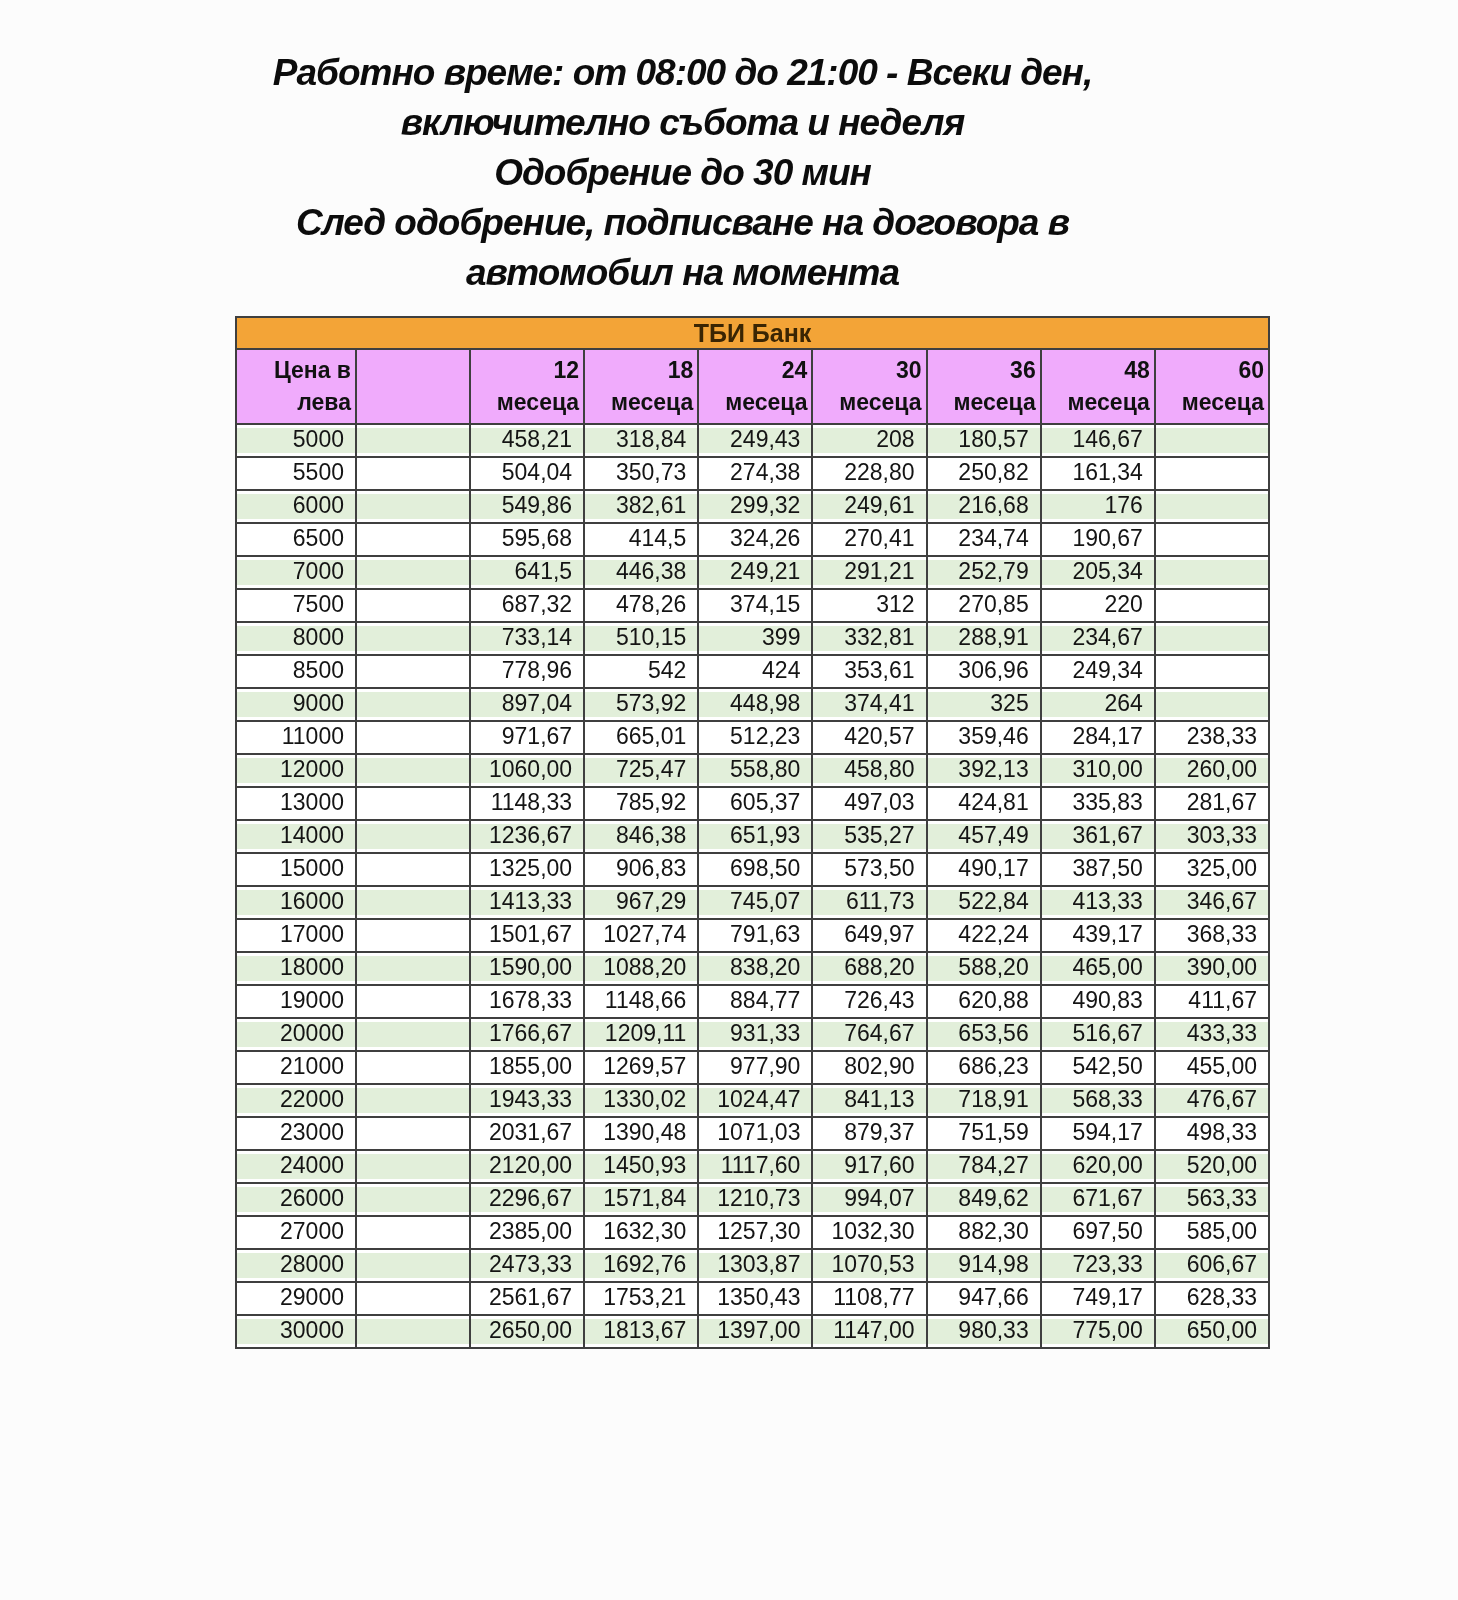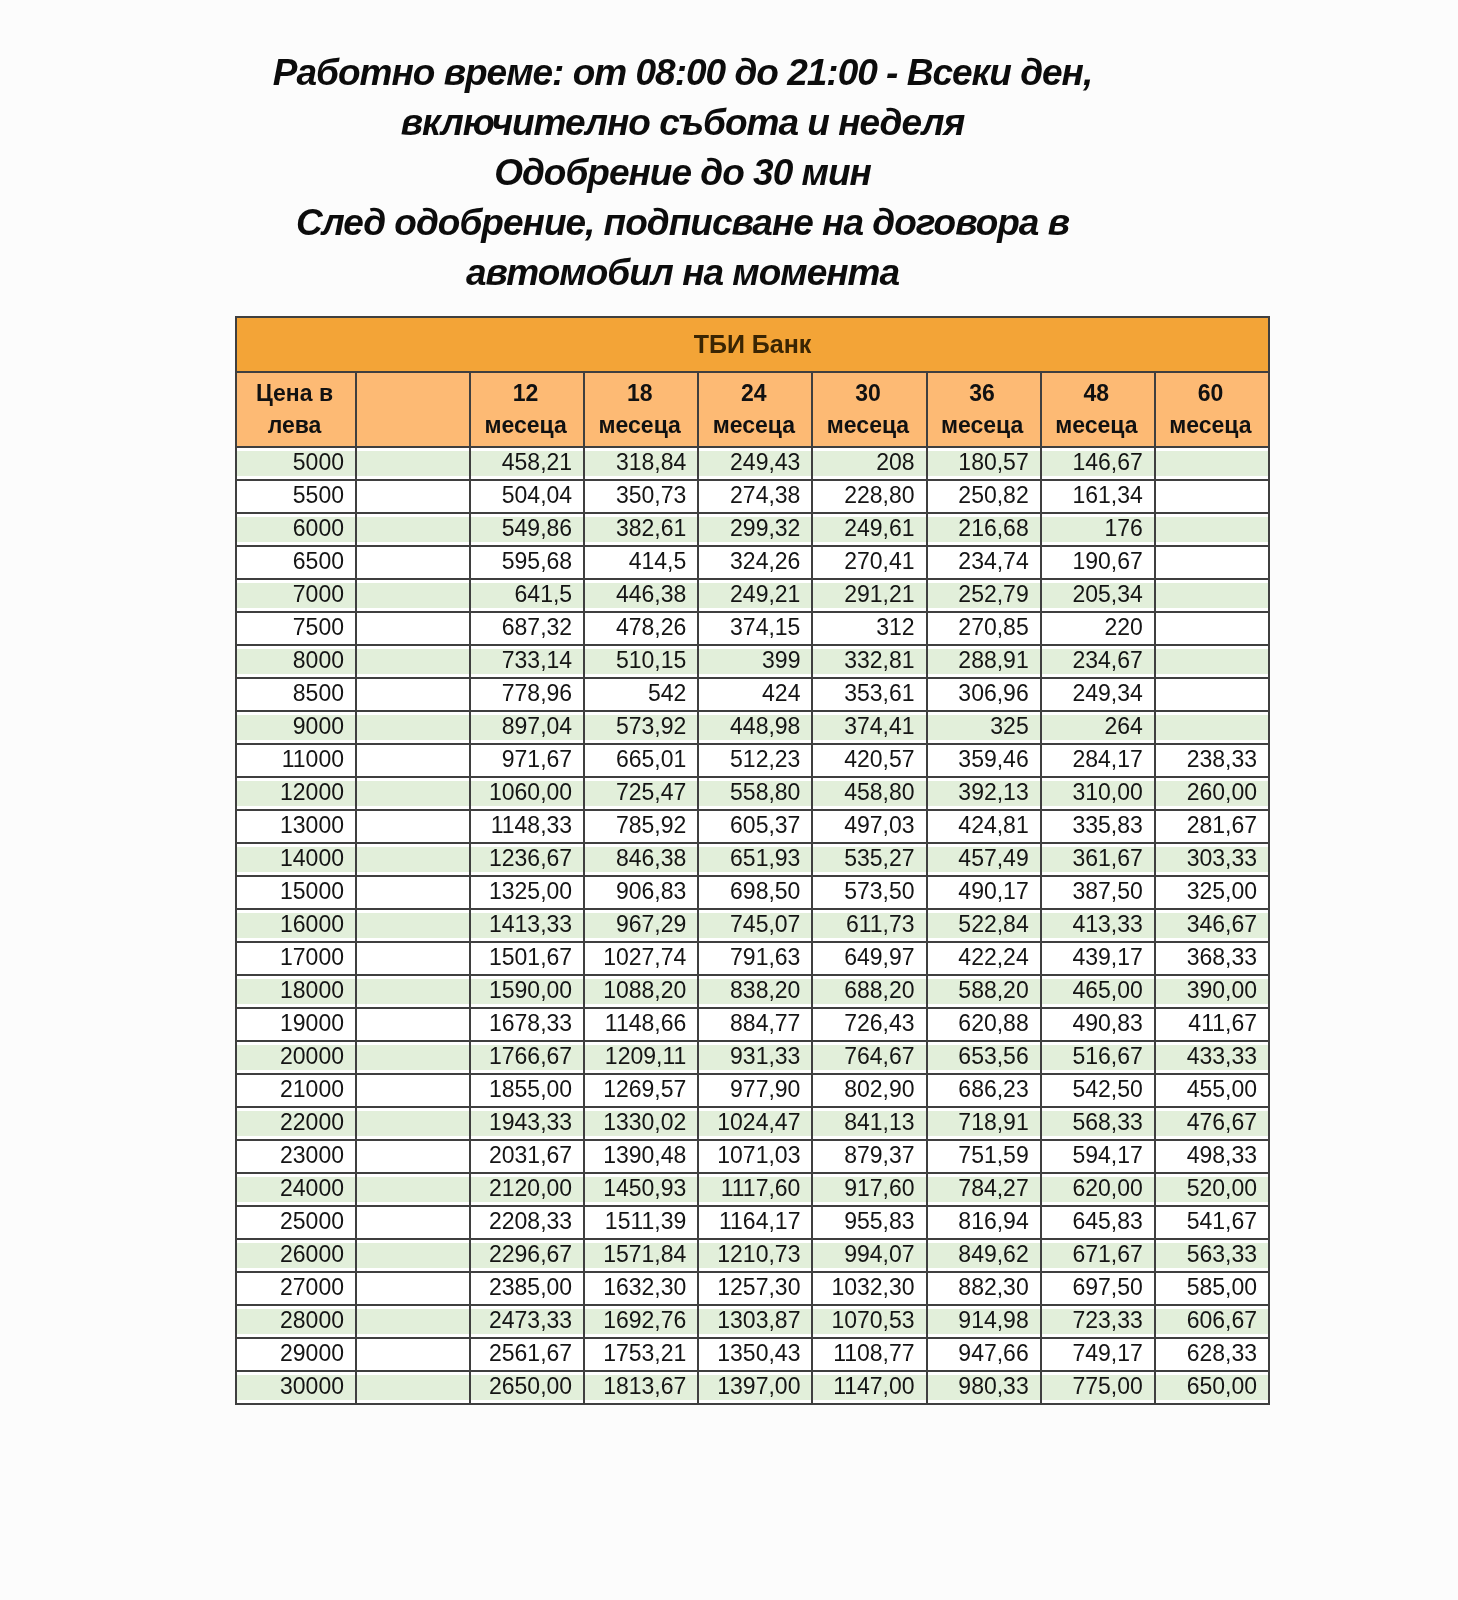--- a/index.html
+++ b/index.html
@@ -45,28 +45,28 @@
     border: 2px solid var(--border-dark);
     overflow: hidden;
   }
   .bank-band th {
     background: var(--accent-orange);
     color: #3a2503;
     font-size: 25px;
     font-weight: 700;
     height: 32px;
     text-align: center;
-    padding: 12px;
+    padding: 0;
   }
   .col-head th {
     height: 75px;
-    background: #fdba74;
-    text-align: center;
+    background: #f0abfc;
+    text-align: right;
     vertical-align: middle;
-    padding: 2px 12px 4px 9px;
+    padding: 2px 4px 4px 9px;
     font-size: 23px;
     font-weight: 700;
     line-height: 32px;
     color: #111111;
   }
   .loan-table td {
     height: 33px;
     font-size: 23px;
     text-align: right;
     padding: 0 11px 2px 2px;
@@ -399,31 +399,20 @@
           <td class="price">24000</td>
           <td></td>
           <td>2120,00</td>
           <td>1450,93</td>
           <td>1117,60</td>
           <td>917,60</td>
           <td>784,27</td>
           <td>620,00</td>
           <td>520,00</td>
         </tr>
-        <tr>
-          <td class="price">25000</td>
-          <td></td>
-          <td>2208,33</td>
-          <td>1511,39</td>
-          <td>1164,17</td>
-          <td>955,83</td>
-          <td>816,94</td>
-          <td>645,83</td>
-          <td>541,67</td>
-        </tr>
         <tr class="green">
           <td class="price">26000</td>
           <td></td>
           <td>2296,67</td>
           <td>1571,84</td>
           <td>1210,73</td>
           <td>994,07</td>
           <td>849,62</td>
           <td>671,67</td>
           <td>563,33</td>

